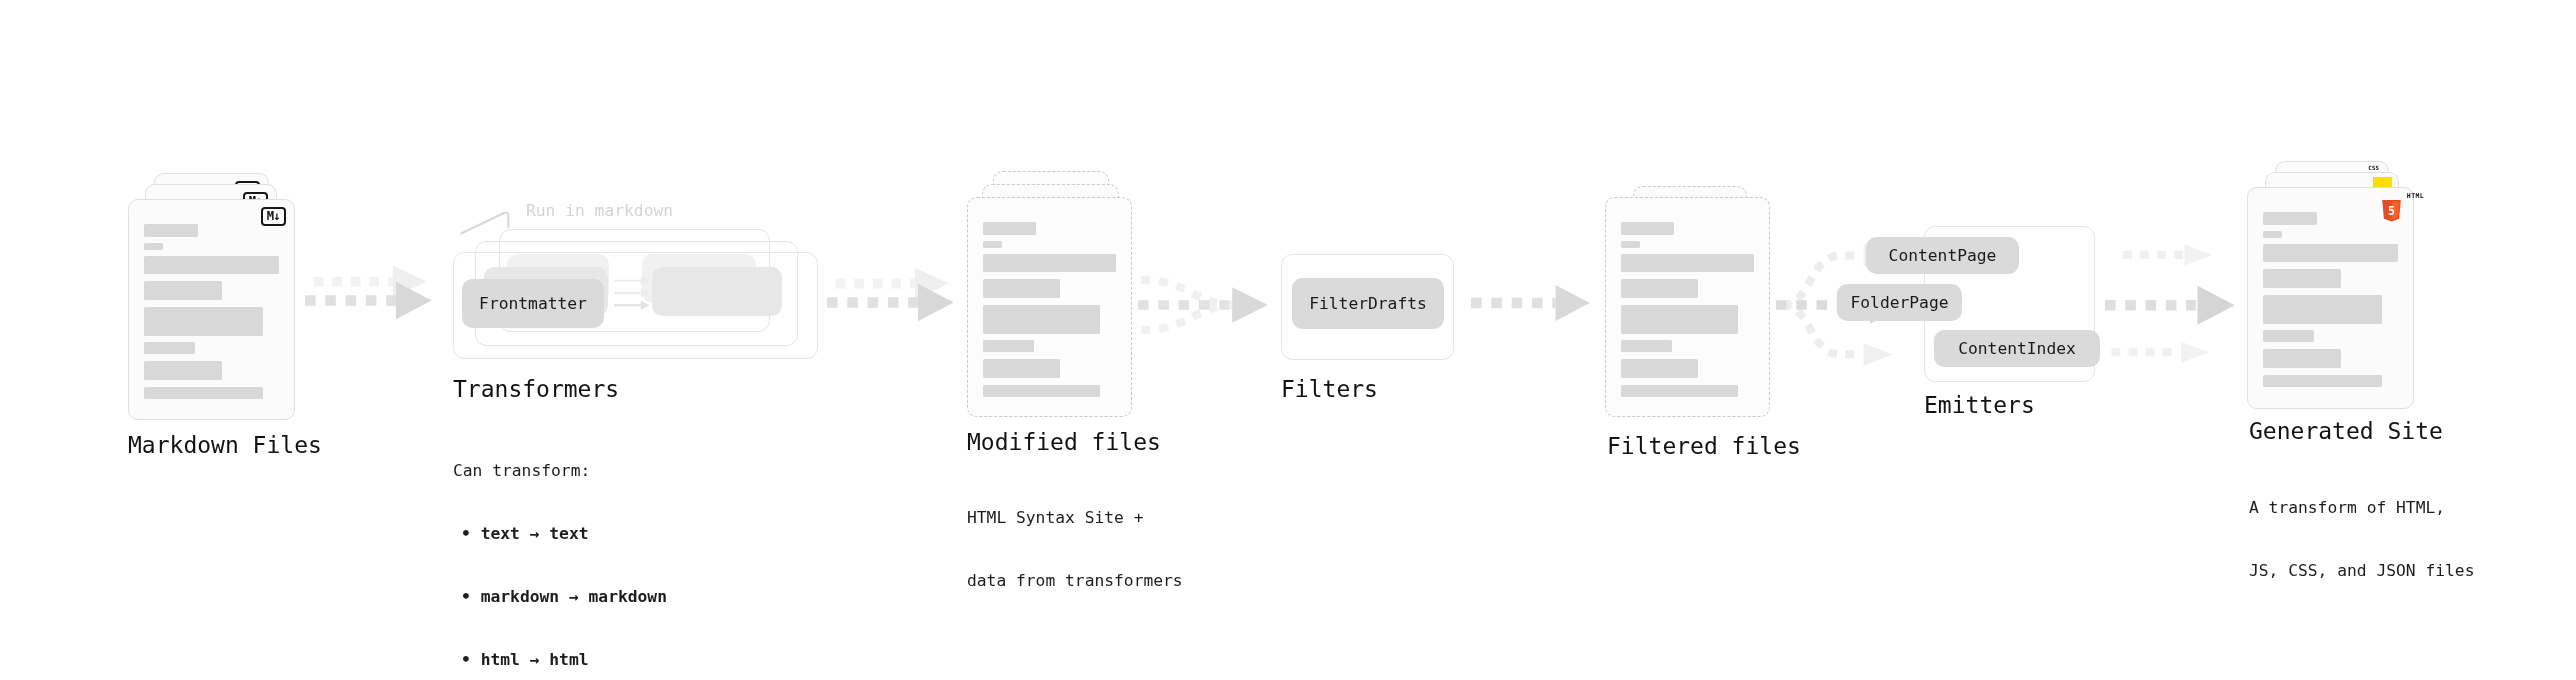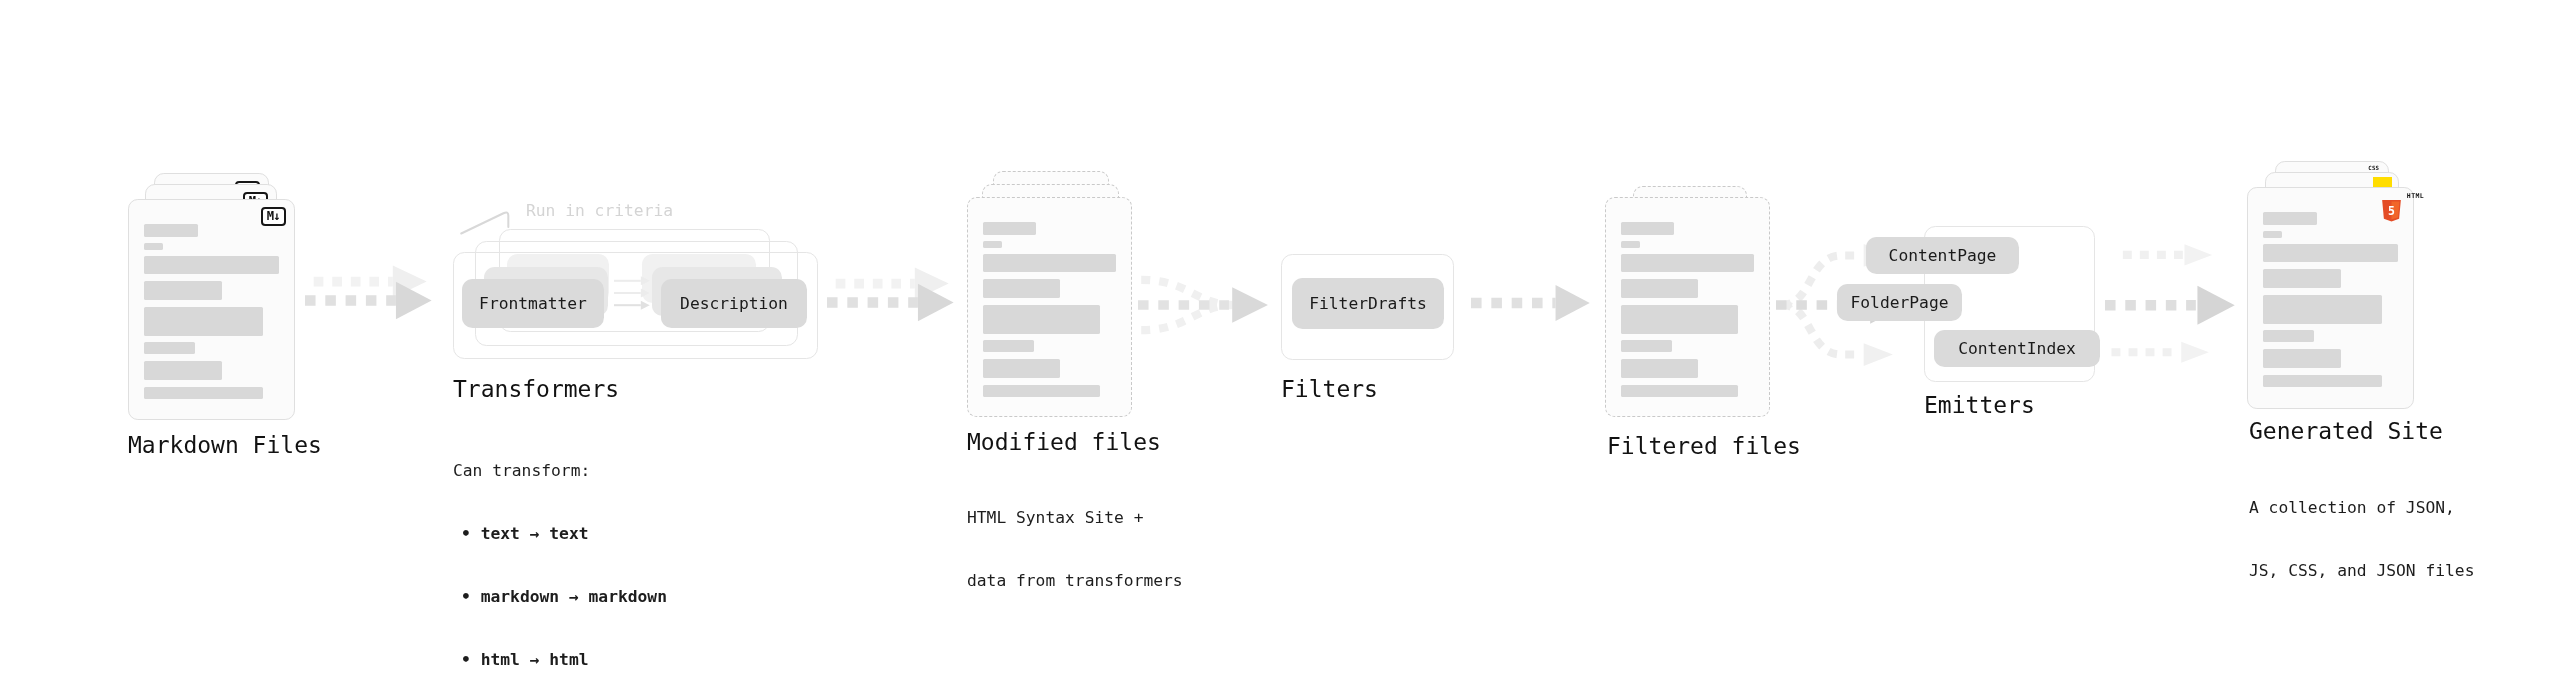--- a/index.html
+++ b/index.html
@@ -63,29 +63,28 @@
     <polygon points="112,7 112,53 156,30" fill="#d8d8d8"></polygon>
   </svg>
 
   <div class="box" style="left:499px;top:229px;width:271px;height:103px"></div>
   <div class="box" style="left:475px;top:241px;width:323px;height:105px"></div>
   <div class="box" style="left:453px;top:252px;width:365px;height:107px"></div>
 
   <svg class="arrow" style="left:458px;top:200px" width="69" height="37" viewBox="0 0 85 45">
     <path d="M4,41 L56,16 Q62,13 62,19 L62,33" stroke="#d8d8d8" stroke-width="2.5" fill="none" stroke-linecap="round"></path>
   </svg>
-  <div class="note-text" style="left:526px;top:202px">Run in criteria</div>
+  <div class="note-text" style="left:526px;top:202px">Run in markdown</div>
 
   <div class="pill g2" style="left:507px;top:254px;width:102px;height:49px"></div>
   <div class="pill g1" style="left:484px;top:267px;width:124px;height:49px"></div>
   <div class="pill" style="left:462px;top:279px;width:142px;height:49px">Frontmatter</div>
 
   <div class="pill g2" style="left:642px;top:254px;width:114px;height:49px"></div>
   <div class="pill g1" style="left:652px;top:267px;width:130px;height:49px"></div>
-  <div class="pill" style="left:661px;top:279px;width:146px;height:49px">Description</div>
 
   <svg class="arrow" style="left:614px;top:275px" width="39" height="36" viewBox="0 0 48 44">
     <line x1="0" y1="7" x2="33" y2="7" stroke="#ececec" stroke-width="2.5"></line>
       <polygon points="33,1.5 33,12.5 44,7" fill="#ececec"></polygon>
     <line x1="0" y1="22" x2="33" y2="22" stroke="#ececec" stroke-width="2.5"></line>
       <polygon points="33,16.5 33,27.5 44,22" fill="#ececec"></polygon>
     <line x1="0" y1="37" x2="33" y2="37" stroke="#e1e1e1" stroke-width="2.5"></line>
       <polygon points="33,31.5 33,42.5 44,37" fill="#e1e1e1"></polygon>
   </svg>
 
@@ -205,18 +204,18 @@
         <div class="bar" style="width: 100%; height: 18px;"></div>
         <div class="bar" style="width: 58%; height: 19.5px;"></div>
         <div class="bar" style="width: 88%; height: 29px;"></div>
         <div class="bar" style="width: 38%; height: 12.2px;"></div>
         <div class="bar" style="width: 58%; height: 19.5px;"></div>
         <div class="bar" style="width: 88%; height: 12.2px;"></div>
       </div>
   </div>
   <div class="node-title" style="left:2249px;top:418px">Generated Site</div>
   <div class="node-desc" style="left:2249px;top:455px">
-    <div>A collection of JSON,</div>
+    <div>A transform of HTML,</div>
     <div>JS, CSS, and JSON files</div>
   </div>
 
 </div>
 
 
 </body></html>

